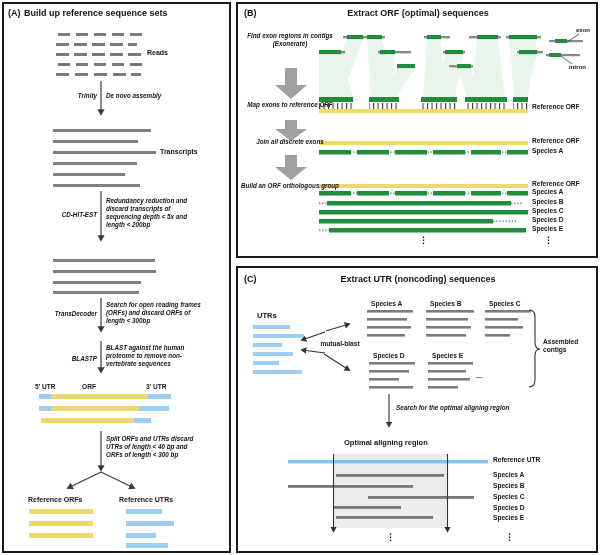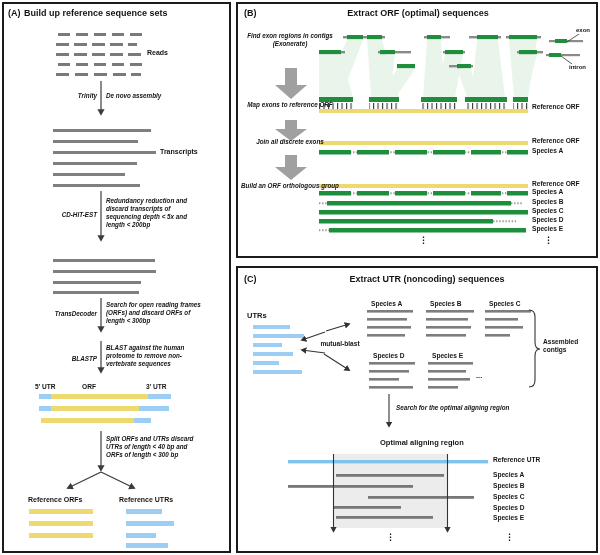--- a/index.html
+++ b/index.html
@@ -339,32 +339,32 @@
         <rect x="95" y="238" width="68" height="2.8" fill="#777"></rect>
         <rect x="98" y="248" width="97" height="2.8" fill="#777"></rect>
       </g>
       <g stroke="#333" stroke-width="1.1">
         <line x1="95.5" y1="186" x2="95.5" y2="263" marker-end="url(#ahC)"></line>
         <line x1="209.5" y1="186" x2="209.5" y2="263" marker-end="url(#ahC)"></line>
       </g>
     </svg>
 
     <div class="lbl s9" style="left:6px;top:6px;">(C)</div>
-    <div class="lbl s9 c" style="left:89px;top:6px;width:200px;">Extract UTR (noncoding) sequences</div>
-    <div class="lbl s75" style="left:9px;top:43px;">UTRs</div>
+    <div class="lbl s9 c" style="left:80px;top:6px;width:200px;">Extract UTR (noncoding) sequences</div>
+    <div class="lbl s75" style="left:19px;top:43px;">UTRs</div>
     <div class="lbl s65 c" style="left:74px;top:72px;width:56px;">mutual-blast</div>
     <div class="lbl s65" style="left:133px;top:32px;">Species A</div>
     <div class="lbl s65" style="left:192px;top:32px;">Species B</div>
     <div class="lbl s65" style="left:251px;top:32px;">Species C</div>
     <div class="lbl s65" style="left:135px;top:84px;">Species D</div>
     <div class="lbl s65" style="left:194px;top:84px;">Species E</div>
     <div class="lbl s75" style="left:238px;top:103px;">...</div>
     <div class="lbl s65 wrap" style="left:305px;top:70px;width:52px;">Assembled contigs</div>
     <div class="lbl s6 it" style="left:158px;top:136px;">Search for the optimal aligning region</div>
-    <div class="lbl s75" style="left:106px;top:170px;margin-left:36px;">Optimal aligning region</div>
+    <div class="lbl s75" style="left:106px;top:170px;">Optimal aligning region</div>
     <div class="lbl s65" style="left:255px;top:188px;">Reference UTR</div>
     <div class="lbl s65" style="left:255px;top:203px;">Species A</div>
     <div class="lbl s65" style="left:255px;top:214px;">Species B</div>
     <div class="lbl s65" style="left:255px;top:225px;">Species C</div>
     <div class="lbl s65" style="left:255px;top:236px;">Species D</div>
     <div class="lbl s65" style="left:255px;top:246px;">Species E</div>
     <div class="lbl dots" style="left:148px;top:264px;">⋮</div>
     <div class="lbl dots" style="left:267px;top:264px;">⋮</div>
   </div>
 

